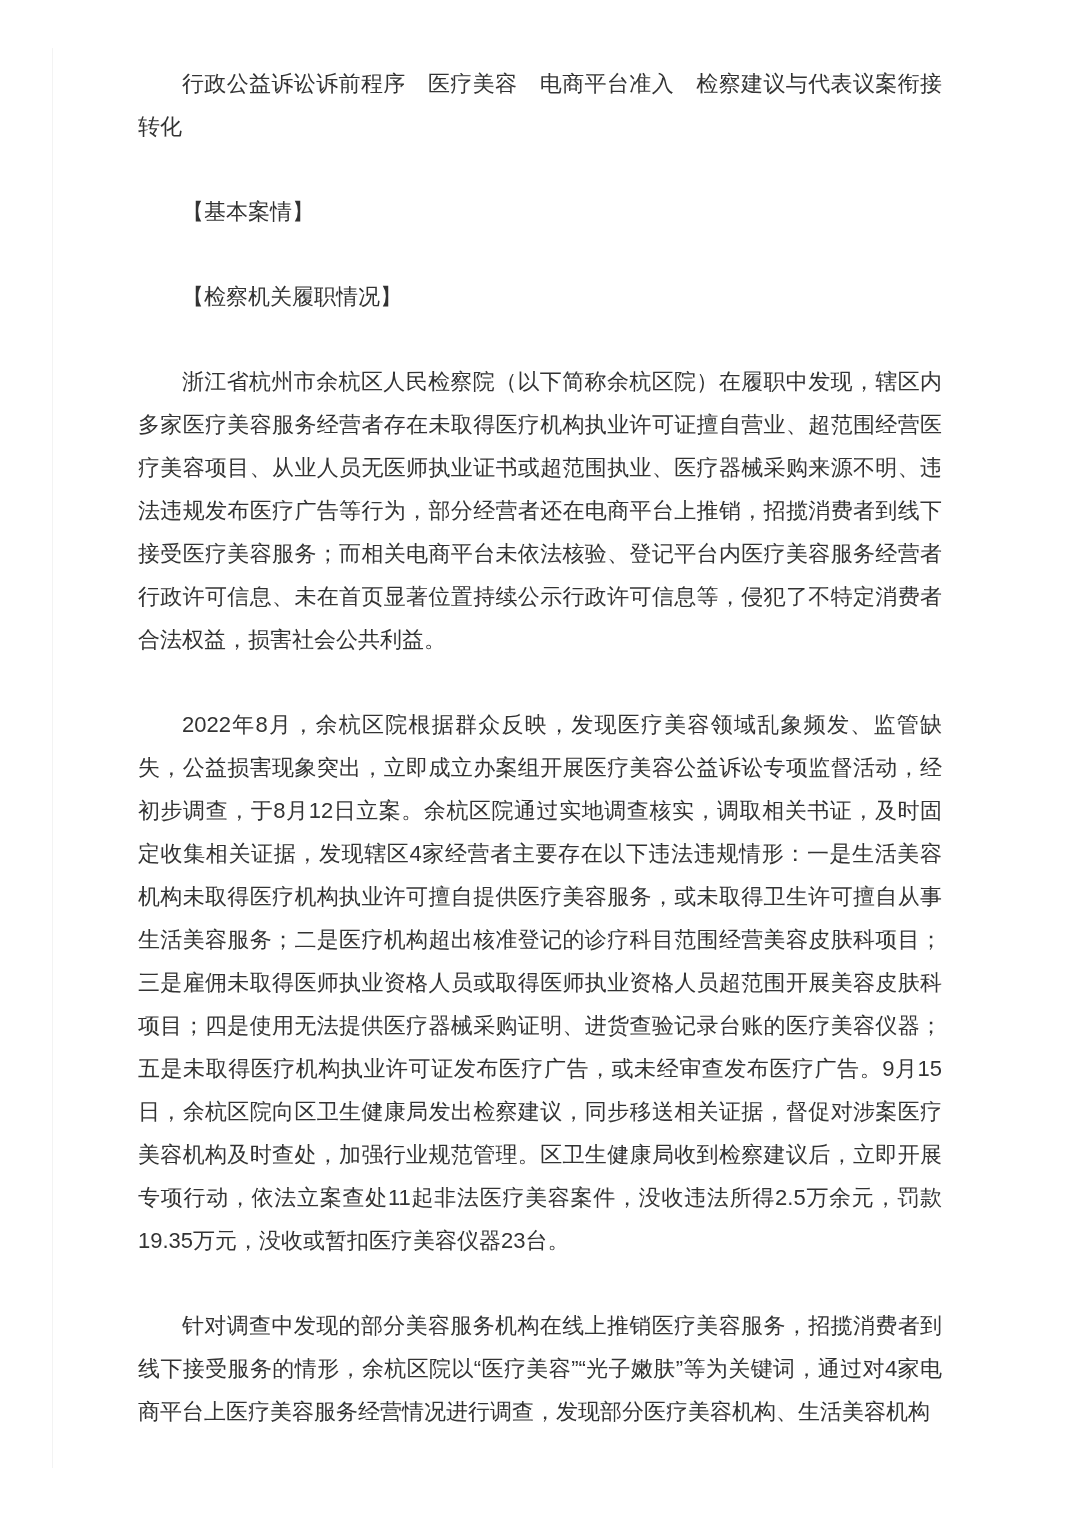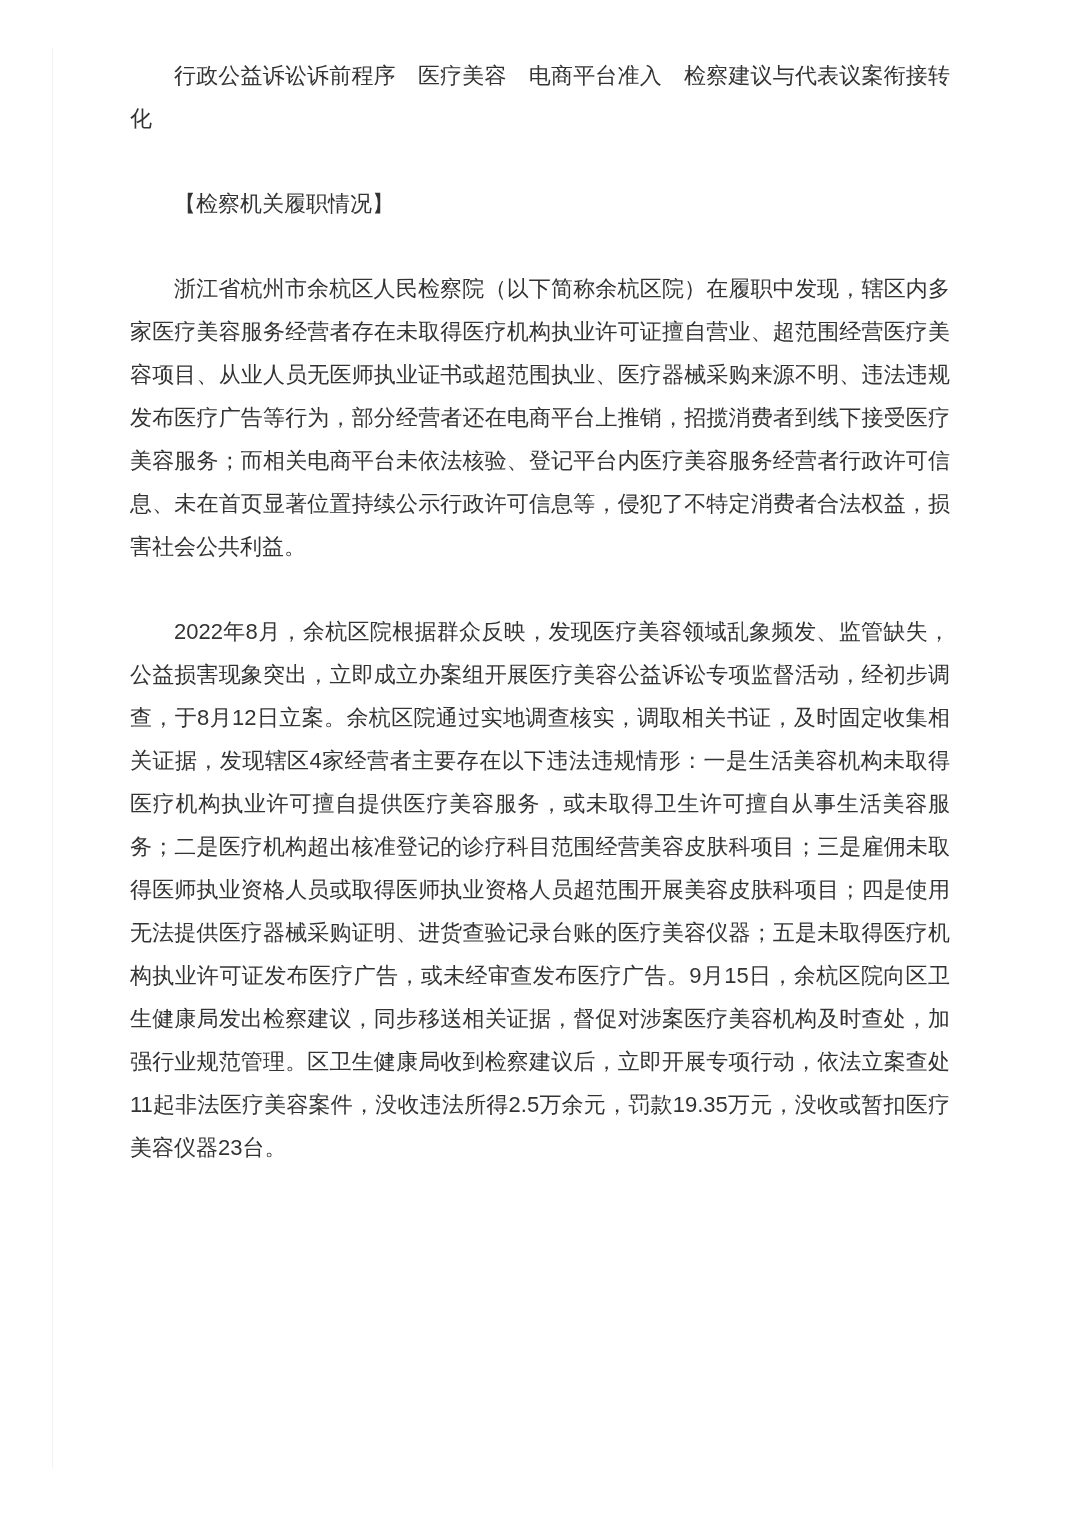--- a/index.html
+++ b/index.html
@@ -27,35 +27,37 @@
     left: 130px;
     top: 54px;
     width: 820px;
     font-size: 22px;
     line-height: 43px;
     color: #333333;
     text-align: justify;
     letter-spacing: 0;
   }
   .content p {
-    margin: 0;
+    margin: 8px;
     text-indent: 2em;
   }
   .content p + p {
     margin-top: 42px;
   }
 </style>
 </head>
 <body>
 
 <div class="left-rule"></div>
 
 <div class="content">
   <p>行政公益诉讼诉前程序　医疗美容　电商平台准入　检察建议与代表议案衔接转化</p>
 
+  <p>【基本案情】</p>
 
   <p>【检察机关履职情况】</p>
 
   <p>浙江省杭州市余杭区人民检察院（以下简称余杭区院）在履职中发现，辖区内多家医疗美容服务经营者存在未取得医疗机构执业许可证擅自营业、超范围经营医疗美容项目、从业人员无医师执业证书或超范围执业、医疗器械采购来源不明、违法违规发布医疗广告等行为，部分经营者还在电商平台上推销，招揽消费者到线下接受医疗美容服务；而相关电商平台未依法核验、登记平台内医疗美容服务经营者行政许可信息、未在首页显著位置持续公示行政许可信息等，侵犯了不特定消费者合法权益，损害社会公共利益。</p>
 
   <p>2022年8月，余杭区院根据群众反映，发现医疗美容领域乱象频发、监管缺失，公益损害现象突出，立即成立办案组开展医疗美容公益诉讼专项监督活动，经初步调查，于8月12日立案。余杭区院通过实地调查核实，调取相关书证，及时固定收集相关证据，发现辖区4家经营者主要存在以下违法违规情形：一是生活美容机构未取得医疗机构执业许可擅自提供医疗美容服务，或未取得卫生许可擅自从事生活美容服务；二是医疗机构超出核准登记的诊疗科目范围经营美容皮肤科项目；三是雇佣未取得医师执业资格人员或取得医师执业资格人员超范围开展美容皮肤科项目；四是使用无法提供医疗器械采购证明、进货查验记录台账的医疗美容仪器；五是未取得医疗机构执业许可证发布医疗广告，或未经审查发布医疗广告。9月15日，余杭区院向区卫生健康局发出检察建议，同步移送相关证据，督促对涉案医疗美容机构及时查处，加强行业规范管理。区卫生健康局收到检察建议后，立即开展专项行动，依法立案查处11起非法医疗美容案件，没收违法所得2.5万余元，罚款19.35万元，没收或暂扣医疗美容仪器23台。</p>
 
+  <p>针对调查中发现的部分美容服务机构在线上推销医疗美容服务，招揽消费者到线下接受服务的情形，余杭区院以“医疗美容”“光子嫩肤”等为关键词，通过对4家电商平台上医疗美容服务经营情况进行调查，发现部分医疗美容机构、生活美容机构</p>
 </div>
 
 </body></html>

